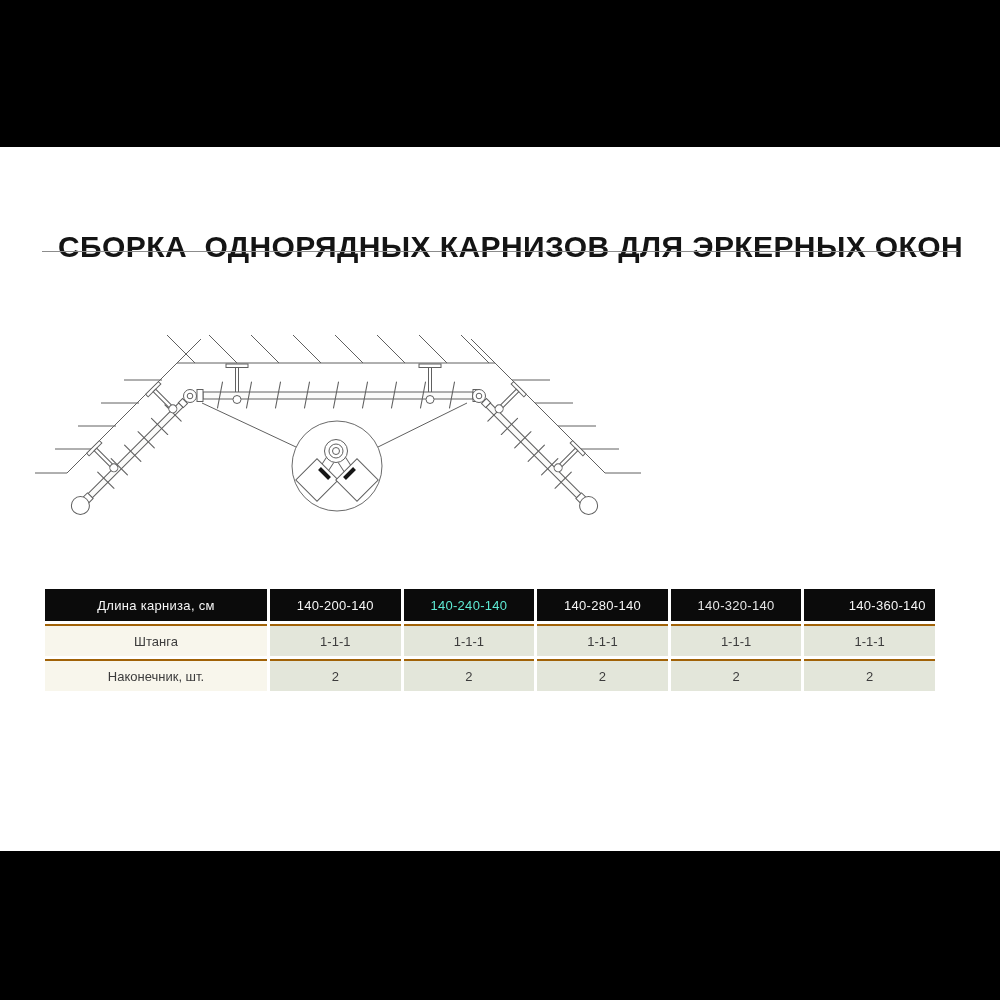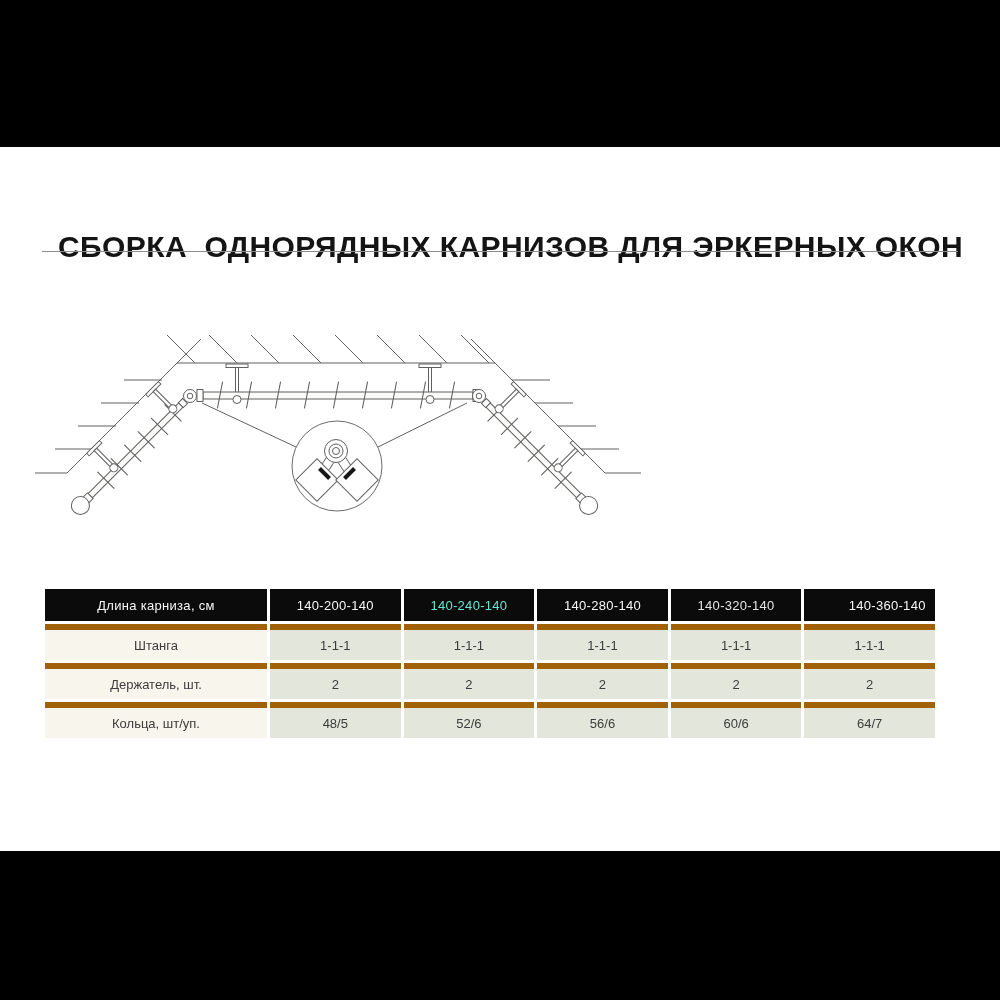--- a/index.html
+++ b/index.html
@@ -27,21 +27,21 @@
     position:absolute;left:42px;top:586px;width:896px;
     border-collapse:separate;border-spacing:3px;table-layout:fixed;
     font-size:13px;color:#3c3c3c;
   }
   table.spec th{
     height:30px;font-weight:normal;letter-spacing:.3px;
     text-align:center;vertical-align:middle;
   }
   table.spec td{
     height:28px;text-align:center;vertical-align:middle;
-    border-top:6px solid #a16207;
+    border-top:2px solid #a16207;
   }
 </style>
 </head>
 <body>
 
 <div class="bar bar-top"></div>
 <div class="bar bar-bottom"></div>
 
 <h1 class="title">СБОРКА  ОДНОРЯДНЫХ КАРНИЗОВ ДЛЯ ЭРКЕРНЫХ ОКОН</h1>
 <div class="divider" style="border-top-color: rgb(140, 140, 140);"></div>
@@ -212,29 +212,21 @@
   <tbody>
     <tr>
       <td class="lbl" style="background: rgb(248, 246, 236);">Штанга</td>
       <td class="val" style="background: rgb(227, 230, 218);">1-1-1</td>
       <td class="val" style="background: rgb(227, 230, 218);">1-1-1</td>
       <td class="val" style="background: rgb(227, 230, 218);">1-1-1</td>
       <td class="val" style="background: rgb(227, 230, 218);">1-1-1</td>
       <td class="val" style="background: rgb(227, 230, 218);">1-1-1</td>
     </tr>
     <tr>
-      <td class="lbl" style="background: rgb(248, 246, 236);">Держатель, шт.</td>
-      <td class="val" style="background: rgb(227, 230, 218);">2</td>
-      <td class="val" style="background: rgb(227, 230, 218);">2</td>
-      <td class="val" style="background: rgb(227, 230, 218);">2</td>
-      <td class="val" style="background: rgb(227, 230, 218);">2</td>
-      <td class="val" style="background: rgb(227, 230, 218);">2</td>
-    </tr>
-    <tr>
-      <td class="lbl" style="background: rgb(248, 246, 236);">Кольца, шт/уп.</td>
-      <td class="val" style="background: rgb(227, 230, 218);">48/5</td>
-      <td class="val" style="background: rgb(227, 230, 218);">52/6</td>
-      <td class="val" style="background: rgb(227, 230, 218);">56/6</td>
-      <td class="val" style="background: rgb(227, 230, 218);">60/6</td>
-      <td class="val" style="background: rgb(227, 230, 218);">64/7</td>
+      <td class="lbl" style="background: rgb(248, 246, 236);">Наконечник, шт.</td>
+      <td class="val" style="background: rgb(227, 230, 218);">2</td>
+      <td class="val" style="background: rgb(227, 230, 218);">2</td>
+      <td class="val" style="background: rgb(227, 230, 218);">2</td>
+      <td class="val" style="background: rgb(227, 230, 218);">2</td>
+      <td class="val" style="background: rgb(227, 230, 218);">2</td>
     </tr>
   </tbody>
 </table>
 
 </body></html>

